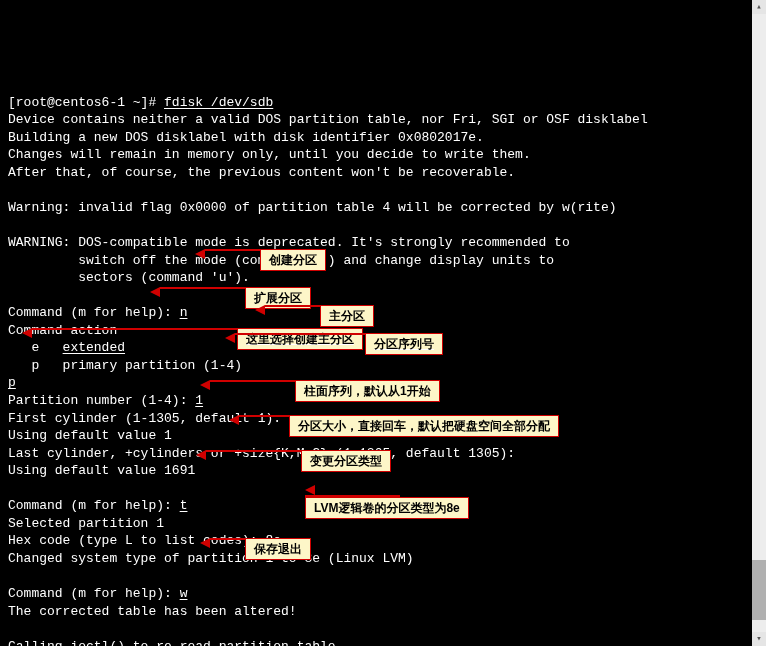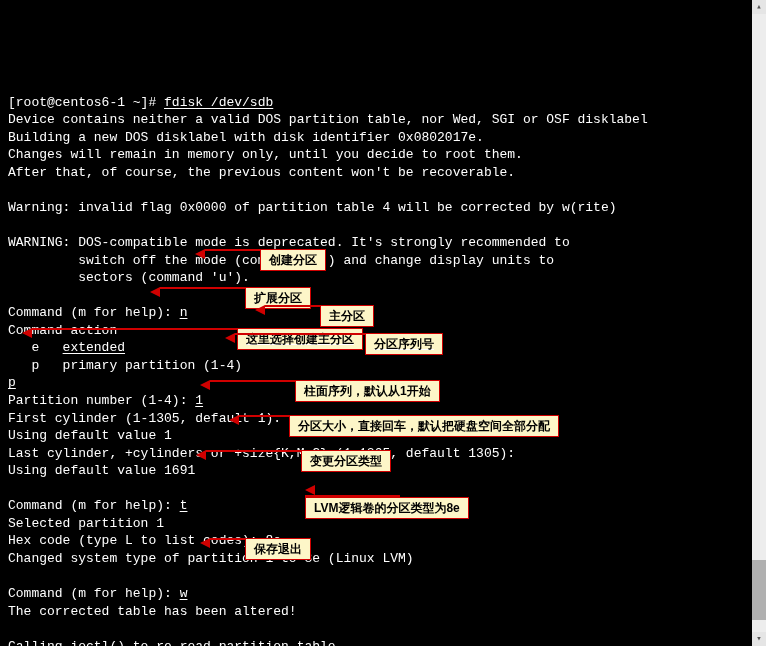--- a/index.html
+++ b/index.html
@@ -74,23 +74,23 @@
     background: #b0b0b0;
   }
 </style>
 </head>
 <body>
 
 
 
 <div class="terminal">
 <span>[root@centos6-1 ~]# </span><span class="underline">fdisk /dev/sdb</span>
-<span>Device contains neither a valid DOS partition table, nor Wed, SGI or OSF disklabel</span>
+<span>Device contains neither a valid DOS partition table, nor Fri, SGI or OSF disklabel</span>
 <span>Building a new DOS disklabel with disk identifier 0x0802017e.</span>
-<span>Changes will remain in memory only, until you decide to root them.</span>
+<span>Changes will remain in memory only, until you decide to write them.</span>
 <span>After that, of course, the previous content won't be recoverable.</span>
 <span></span>
 <span>Warning: invalid flag 0x0000 of partition table 4 will be corrected by w(rite)</span>
 <span></span>
 <span>WARNING: DOS-compatible mode is deprecated. It's strongly recommended to</span>
 <span>         switch off the mode (command 'c') and change display units to</span>
 <span>         sectors (command 'u').</span>
 <span></span>
 <span>Command (m for help): </span><span class="underline">n</span>
 <span>Command action</span>

